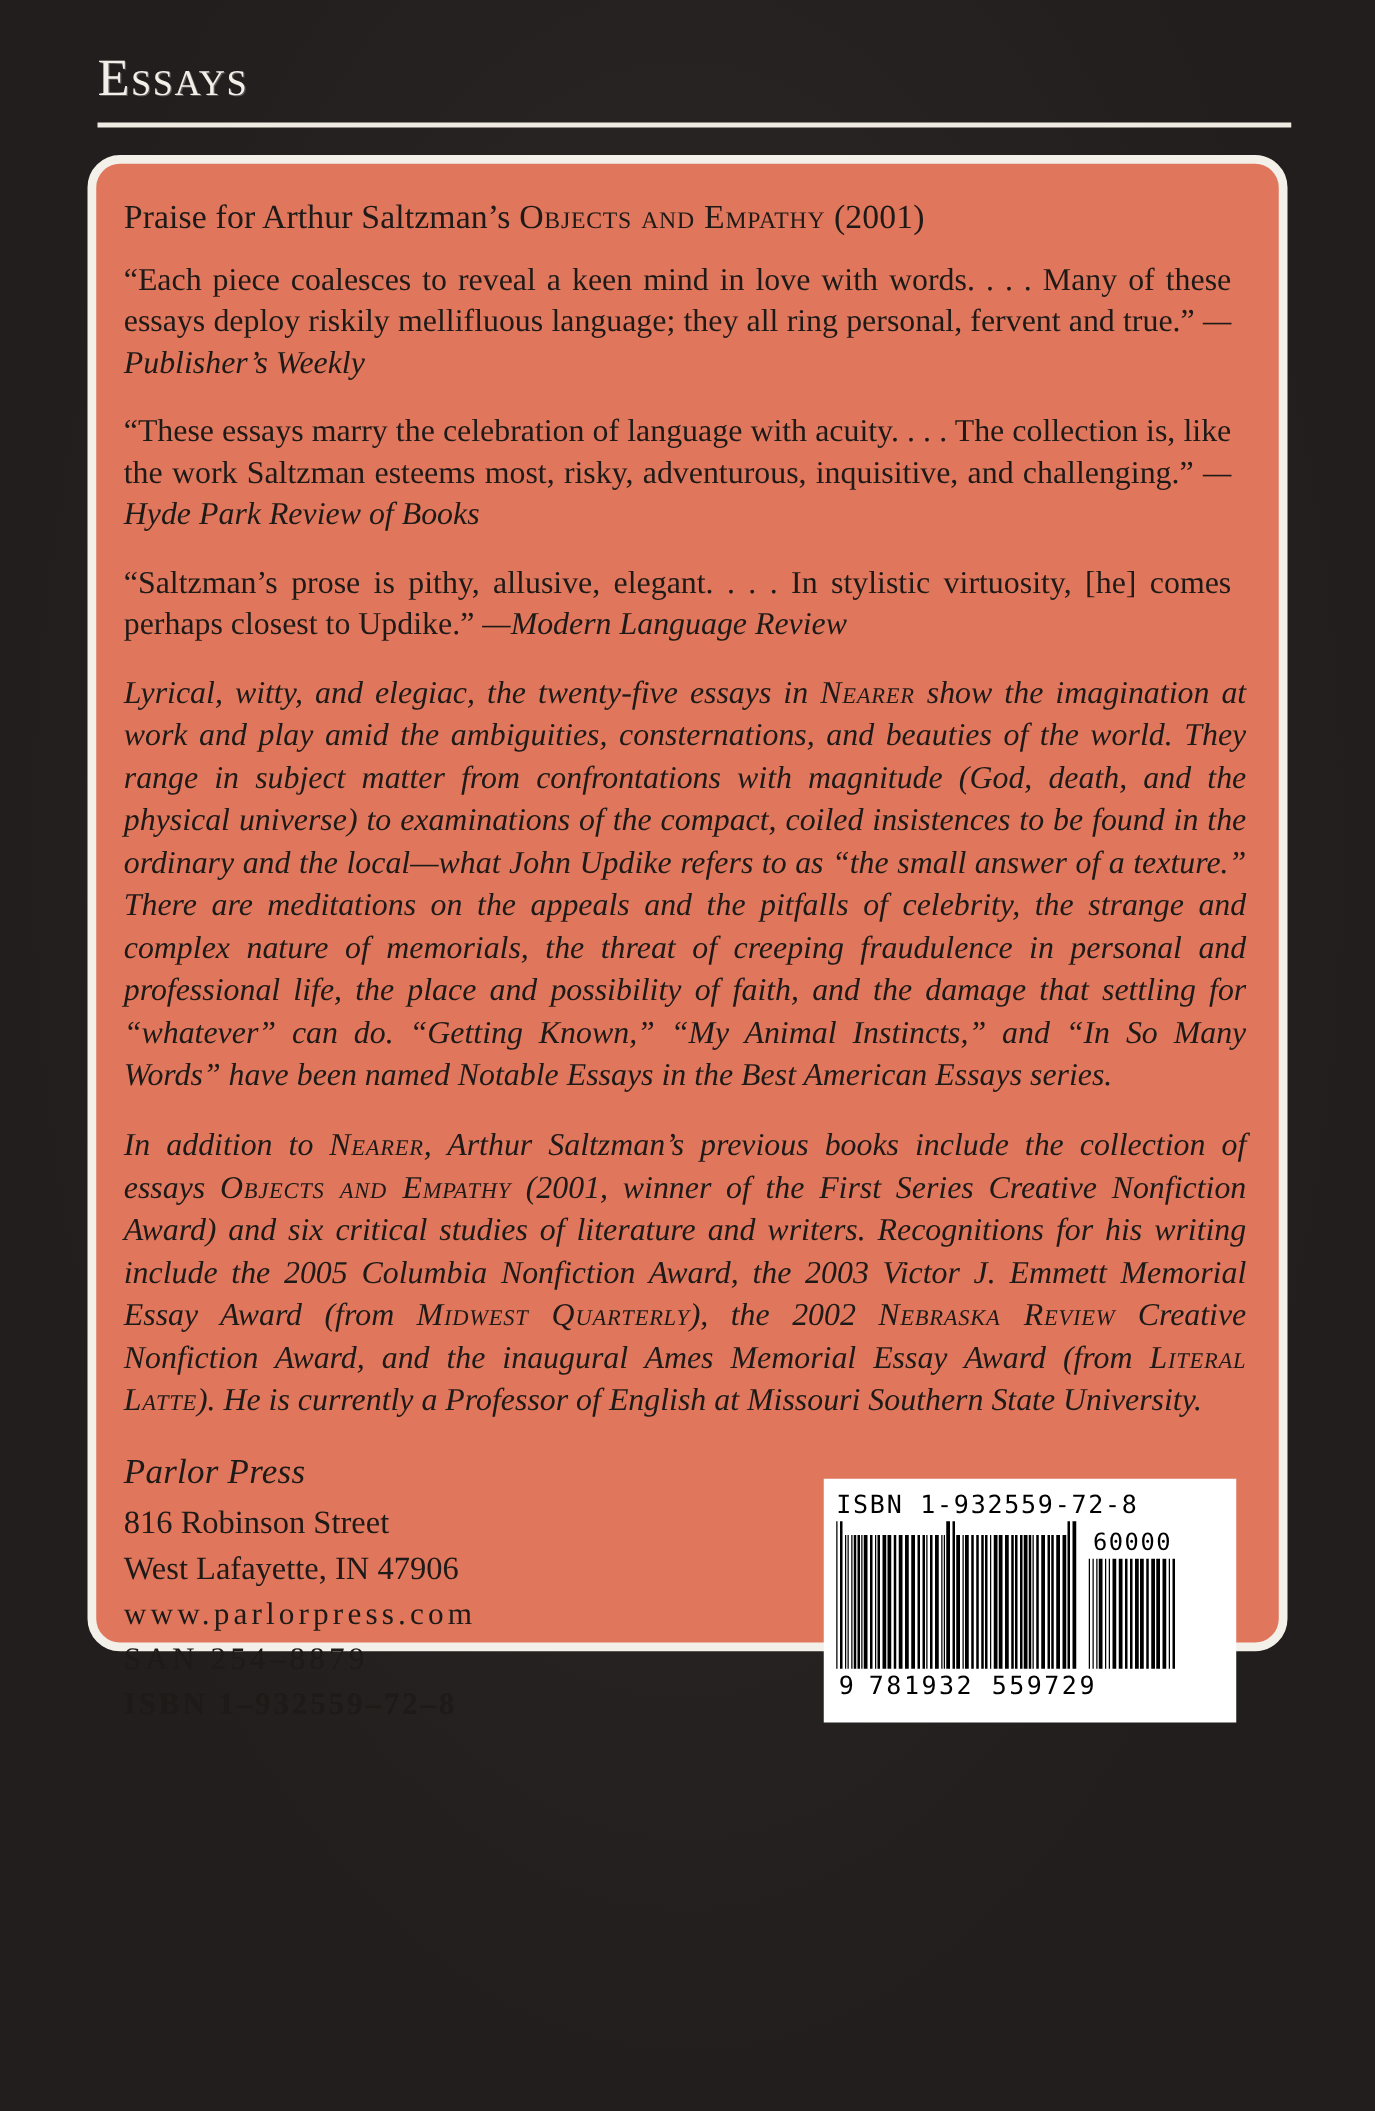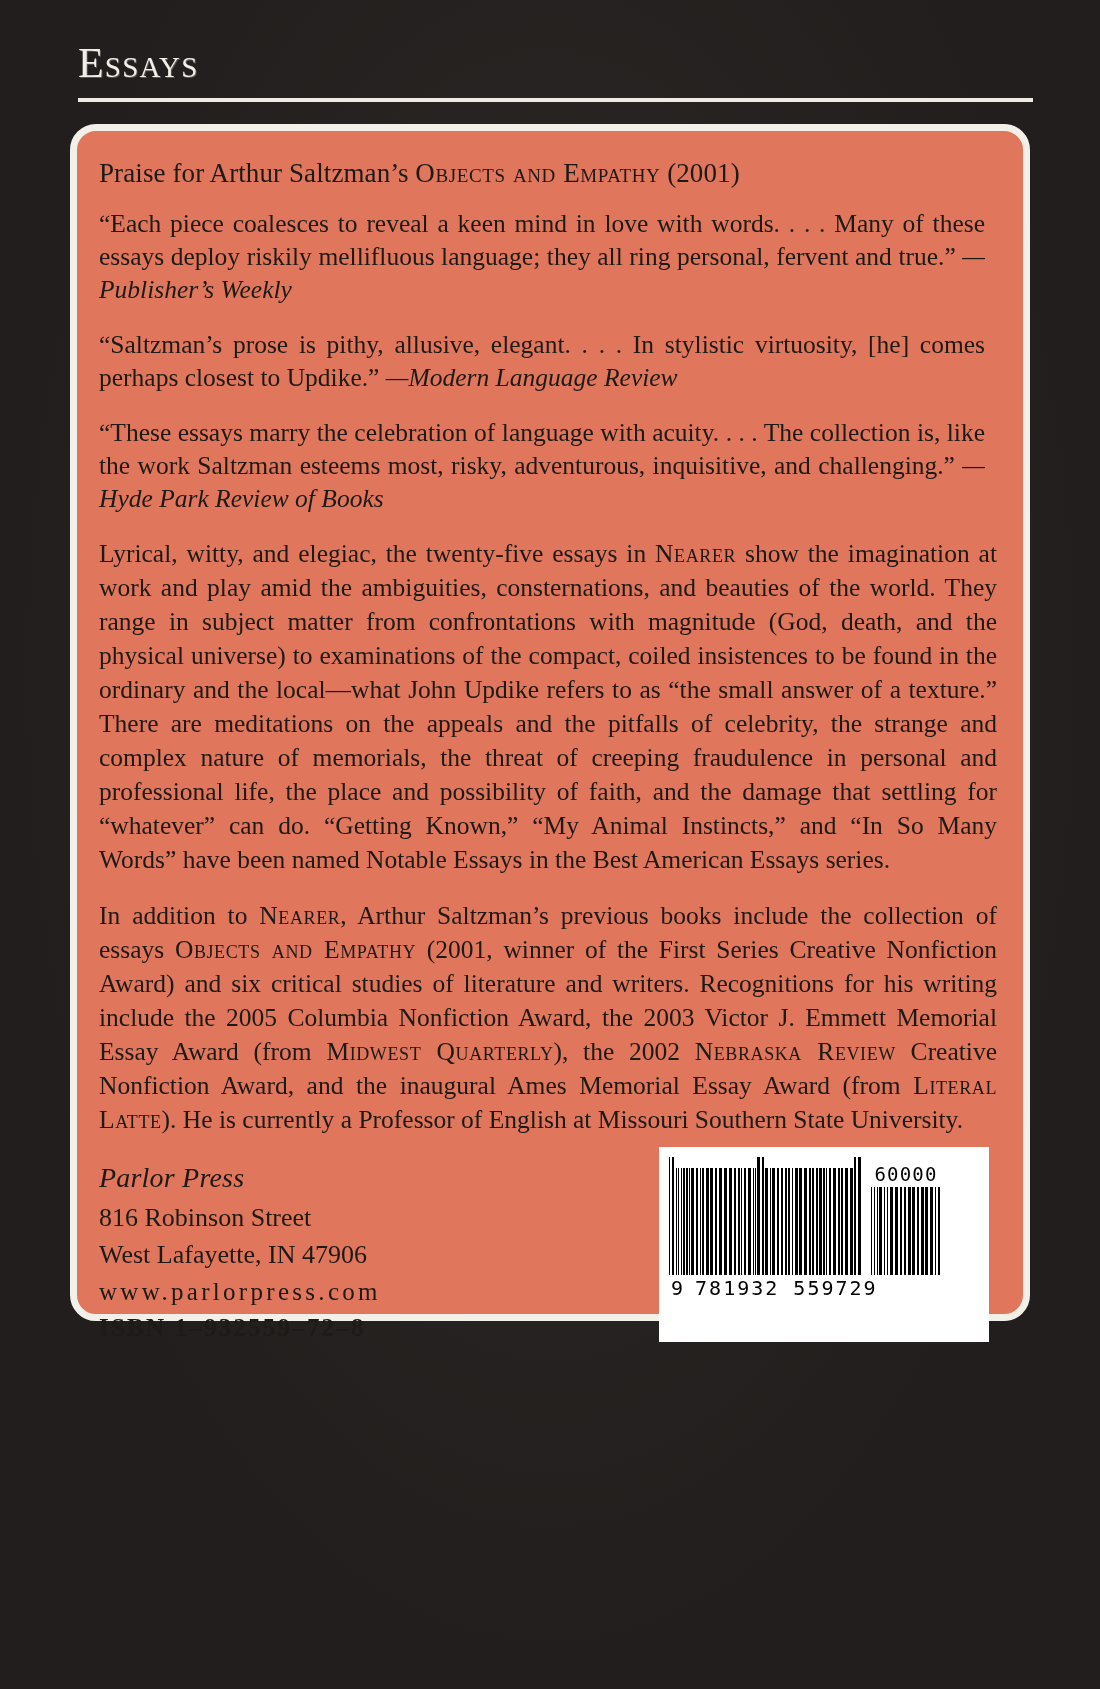--- a/index.html
+++ b/index.html
@@ -81,20 +81,21 @@
     hyphens: manual;
   }
   .quote:last-of-type { margin-bottom: 0; }
   .src { font-style: italic; }
   .body-par {
     font-size: 25.5px;
     line-height: 1.335;
     margin: 0 0 22px 0;
     text-align: justify;
     text-justify: inter-word;
+    font-style: italic;
   }
   .colophon {
     margin-top: 26px;
     position: relative;
   }
   .press-name {
     font-size: 28px;
     line-height: 1.05;
     margin: 0 0 6px 0;
     letter-spacing: 0.2px;
@@ -192,43 +193,47 @@
 
     <p class="praise-head">
       <span>Praise for Arthur Saltzman’s </span><span class="sc">Objects and Empathy</span><span> (2001)</span>
     </p>
 
     <p class="quote">
       <span>“Each piece coalesces to reveal a keen mind in love with words. . . .  Many of these essays deploy riskily mellifluous language; they all ring personal, fervent and true.” </span><span class="src">—</span><span class="src">Publisher’s Weekly</span>
     </p>
 
     <p class="quote">
+      <span>“These essays marry the celebration of language with acuity. . . .  The collection is, like the work Saltzman esteems most, risky, adventurous, inquisitive, and challenging.” </span><span class="src">—</span><span class="src">Hyde Park Review of Books</span>
+    </p>
+
+    <p class="quote">
       <span>“Saltzman’s prose is pithy, allusive, elegant. . . .  In stylistic virtuosity, [he] comes perhaps closest to Updike.” </span><span class="src">—</span><span class="src">Modern Language Review</span>
-    </p>
-
-    <p class="quote">
-      <span>“These essays marry the celebration of language with acuity. . . .  The collection is, like the work Saltzman esteems most, risky, adventurous, inquisitive, and challenging.” </span><span class="src">—</span><span class="src">Hyde Park Review of Books</span>
     </p>
 
     <p class="body-par">
       <span>Lyrical, witty, and elegiac, the twenty-five essays in </span><span class="sc">Nearer</span><span> show the imagination at work and  play amid the ambiguities, consternations, and beauties of the world. They range in subject matter from confrontations with magnitude (God, death, and the physical universe) to examinations of the compact, coiled insistences to be found in the ordinary and the local—what John Updike refers to as “the small answer of a texture.” There are meditations on the appeals and the pitfalls of celebrity, the strange and complex nature of memorials, the threat of creeping fraudulence in personal and professional life, the place and possibility of faith, and the damage that settling for “whatever” can do.  “Getting Known,” “My Animal Instincts,” and “In So Many Words” have been named Notable Essays in the Best American Essays series.</span>
     </p>
 
     <p class="body-par">
       <span>In addition to </span><span class="sc">Nearer</span><span>, Arthur Saltzman’s previous books include the collection of essays </span><span class="sc">Objects and Empathy</span><span> (2001, winner of the First Series Creative Nonfiction Award) and six  critical studies of literature and writers. Recognitions for his writing include the 2005 Columbia Nonfiction Award, the 2003 Victor J. Emmett Memorial Essay Award (from </span><span class="sc">Midwest Quarterly</span><span>), the 2002 </span><span class="sc">Nebraska Review</span><span> Creative Nonfiction Award, and the inaugural Ames Memorial Essay Award (from </span><span class="sc">Literal Latte</span><span>). He is currently a Professor of English at Missouri Southern State University.</span>
     </p>
 
     <div class="colophon">
       <div class="press-name">Parlor Press</div>
       <p class="addr">816 Robinson Street</p>
       <p class="addr">West Lafayette, IN 47906</p>
       <p class="addr tracked">www.parlorpress.com</p>
+      <p class="addr tracked">SAN 254–8879</p>
       <p class="addr tracked-mid">ISBN 1–932559–72–8</p>
 
       <div class="barcode-box">
+        <div class="bc-toprow">
+          <span class="bc-isbn">ISBN 1-932559-72-8</span>
+        </div>
         <div class="bc-main">
           <div class="bars" id="main-bars">
               <i style="width: 1px; margin-right: 2px;"></i>
               <i style="width: 2px; margin-right: 2px;"></i>
               <i class="s" style="width: 1px; margin-right: 1px;"></i>
               <i class="s" style="width: 1px; margin-right: 2px;"></i>
               <i class="s" style="width: 1px; margin-right: 1px;"></i>
               <i class="s" style="width: 2px; margin-right: 1px;"></i>
               <i class="s" style="width: 2px; margin-right: 1px;"></i>
               <i class="s" style="width: 1px; margin-right: 1px;"></i>

